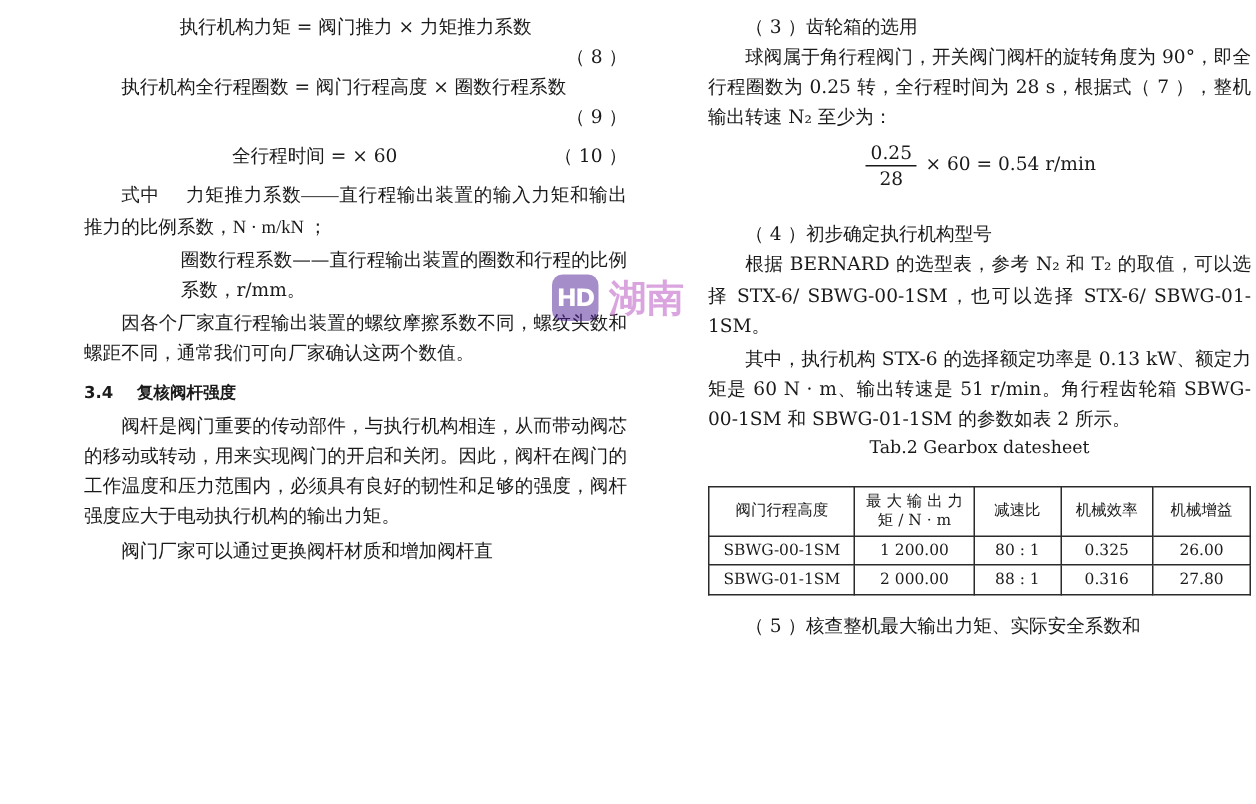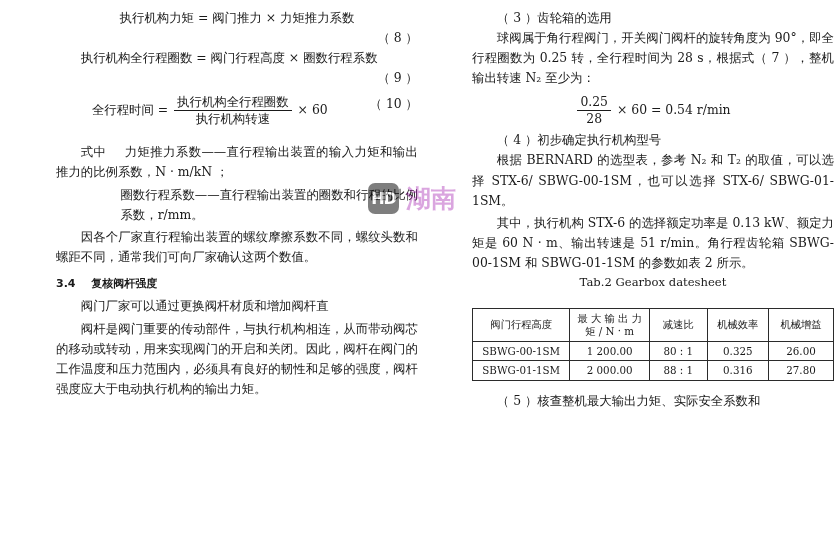--- a/index.html
+++ b/index.html
@@ -100,21 +100,21 @@
   .watermark{
     position:absolute;
     left:368px;top:182px;
     display:flex;align-items:center;
     pointer-events:none;
     opacity:.5;
   }
   .wm-badge{
     width:31px;height:31px;
     border-radius:7px;
-    background:#000000;
+    background:#4c1d95;
     color:#fff;
     font-family:"DejaVu Sans","Liberation Sans",sans-serif;
     font-weight:bold;
     font-size:16px;
     display:flex;align-items:center;justify-content:center;
     letter-spacing:-1px;
   }
   .wm-text{
     margin-left:7px;
     font-family:"DejaVu Sans","Liberation Sans",sans-serif;
@@ -135,54 +135,50 @@
       <span class="eq-body center">执行机构力矩 = 阀门推力 × 力矩推力系数</span>
     </div>
     <p style="text-align:right;text-indent:0;">（ 8 ）</p>
 
     <p class="ind">执行机构全行程圈数 = 阀门行程高度 × 圈数行程系数</p>
     <p style="text-align:right;text-indent:0;">（ 9 ）</p>
 
     <div class="eq-line" style="margin-top:6px;">
       <span class="eq-body center">
         <span>全行程时间 =</span>
-        <span class="frac">
-          <span class="num">执行机构全行程圈数</span>
-          <span class="den">执行机构转速</span>
-        </span>
         <span>× 60</span>
       </span>
       <span class="eq-num">（ 10 ）</span>
     </div>
 
-    <p class="ind" style="margin-top:16px;">
+    <p class="ind" style="margin-top:6px;font-family:Liberation Serif, serif;">
       <span>式中</span>
       <span style="margin-left:14px;">力矩推力系数——直行程输出装置的输入力矩和输出推力的比例系数，N · m/kN ；</span>
     </p>
 
     <p class="hang lvl2" style="margin-top:2px;">圈数行程系数——直行程输出装置的圈数和行程的比例系数，r/mm。</p>
 
     <p class="ind" style="margin-top:2px;">因各个厂家直行程输出装置的螺纹摩擦系数不同，螺纹头数和螺距不同，通常我们可向厂家确认这两个数值。</p>
 
     <p class="sec-head" style="margin-top:8px;">
       <span class="num">3.4</span>
       <span>复核阀杆强度</span>
     </p>
 
+    <p class="ind" style="margin-top:3px;">阀杆是阀门重要的传动部件，与执行机构相连，从而带动阀芯的移动或转动，用来实现阀门的开启和关闭。因此，阀杆在阀门的工作温度和压力范围内，必须具有良好的韧性和足够的强度，阀杆强度应大于电动执行机构的输出力矩。</p>
+
     <p class="ind" style="margin-top:3px;">阀门厂家可以通过更换阀杆材质和增加阀杆直</p>
-
-    <p class="ind" style="margin-top:3px;">阀杆是阀门重要的传动部件，与执行机构相连，从而带动阀芯的移动或转动，用来实现阀门的开启和关闭。因此，阀杆在阀门的工作温度和压力范围内，必须具有良好的韧性和足够的强度，阀杆强度应大于电动执行机构的输出力矩。</p>
   </div>
 
   <div class="col col-right">
 
     <p class="ind">（ 3 ）齿轮箱的选用</p>
     <p class="ind">球阀属于角行程阀门，开关阀门阀杆的旋转角度为 90°，即全行程圈数为 0.25 转，全行程时间为 28 s，根据式（ 7 ），整机输出转速 N₂ 至少为：</p>
 
-    <p class="center" style="margin-top:6px;margin-bottom:4px;">
+    <p class="center" style="margin-top:6px;margin-bottom:20px;">
       <span class="frac">
         <span class="num">0.25</span>
         <span class="den">28</span>
       </span>
       <span>× 60 = 0.54 r/min</span>
     </p>
 
     <p class="ind">（ 4 ）初步确定执行机构型号</p>
     <p class="ind">根据 BERNARD 的选型表，参考 N₂ 和 T₂ 的取值，可以选择 STX-6/ SBWG-00-1SM，也可以选择 STX-6/ SBWG-01-1SM。</p>
     <p class="ind" style="margin-top:2px;">其中，执行机构 STX-6 的选择额定功率是 0.13 kW、额定力矩是 60 N · m、输出转速是 51 r/min。角行程齿轮箱 SBWG-00-1SM 和 SBWG-01-1SM 的参数如表 2 所示。</p>

